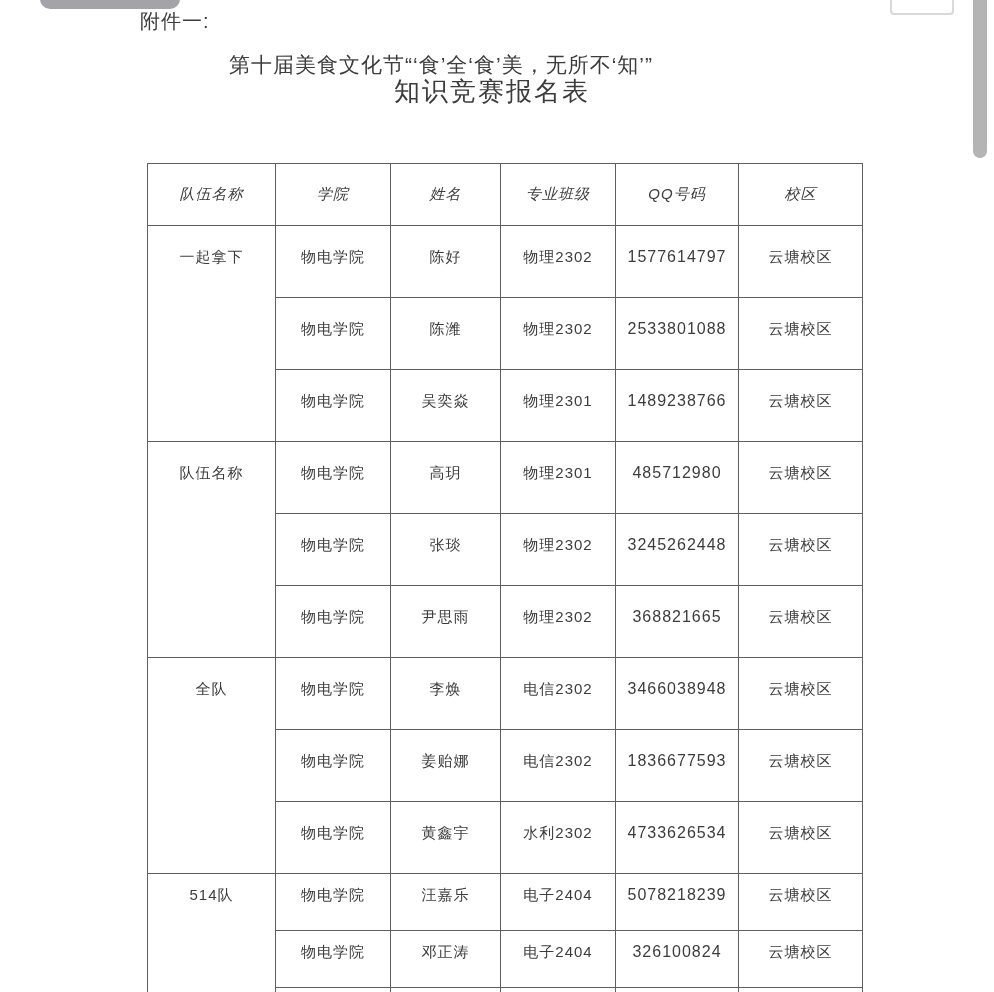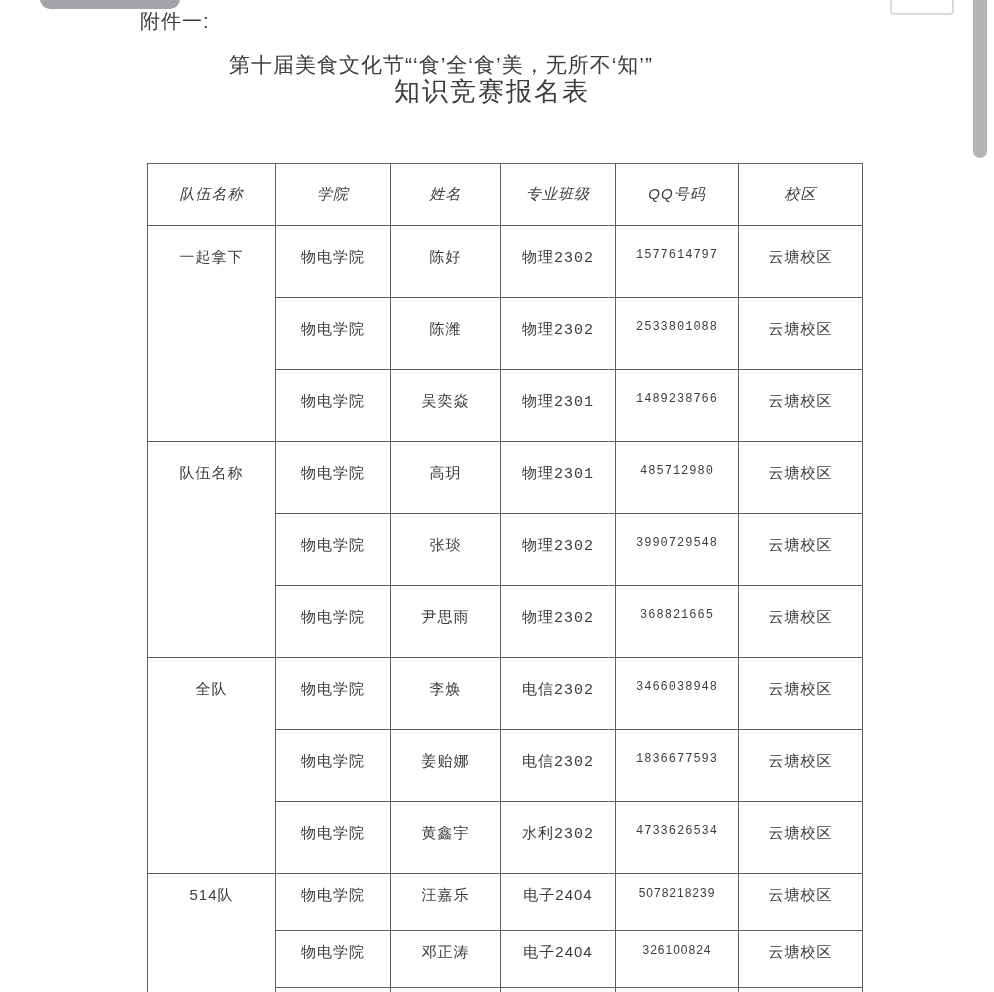--- a/index.html
+++ b/index.html
@@ -41,27 +41,27 @@
     font-size:15px;color:#3c3c3c;
   }
   table.reg th,table.reg td{
     border:1px solid #5f5f5f;
     text-align:center;overflow:hidden;
     font-weight:normal;
     letter-spacing:1px;
   }
   tr.header{height:62px;}
   tr.header th{vertical-align:middle;padding:0;font-style:italic;}
-  tr.tall{height:72px;font-family:Liberation Mono, monospace;}
+  tr.tall{height:72px;}
   tr.short{height:57px;}
   tr.stub{height:26px;}
   table.reg td{vertical-align:top;padding-top:22px;}
   tr.short td{padding-top:12px;}
   tr.stub td{padding:0;}
-  td.qq{font-size:12px;letter-spacing:0.5px;}
+  td.qq{font-size:16px;letter-spacing:0.5px;}
 </style>
 </head>
 <body>
 
 <div class="top-left-tab"></div>
 <div class="top-right-box"></div>
 <div class="scrollbar-thumb"></div>
 
 <div class="attachment-label">附件一:</div>
 <div class="title-line1">第十届美食文化节“‘食’全‘食’美，无所不‘知’”</div>
@@ -114,21 +114,21 @@
         <td>物电学院</td>
         <td>高玥</td>
         <td>物理2301</td>
         <td class="qq">485712980</td>
         <td>云塘校区</td>
       </tr>
       <tr class="tall">
         <td>物电学院</td>
         <td>张琰</td>
         <td>物理2302</td>
-        <td class="qq">3990729548</td>
+        <td class="qq">3245262448</td>
         <td>云塘校区</td>
       </tr>
       <tr class="tall">
         <td>物电学院</td>
         <td>尹思雨</td>
         <td>物理2302</td>
         <td class="qq">368821665</td>
         <td>云塘校区</td>
       </tr>
       <tr class="tall">

